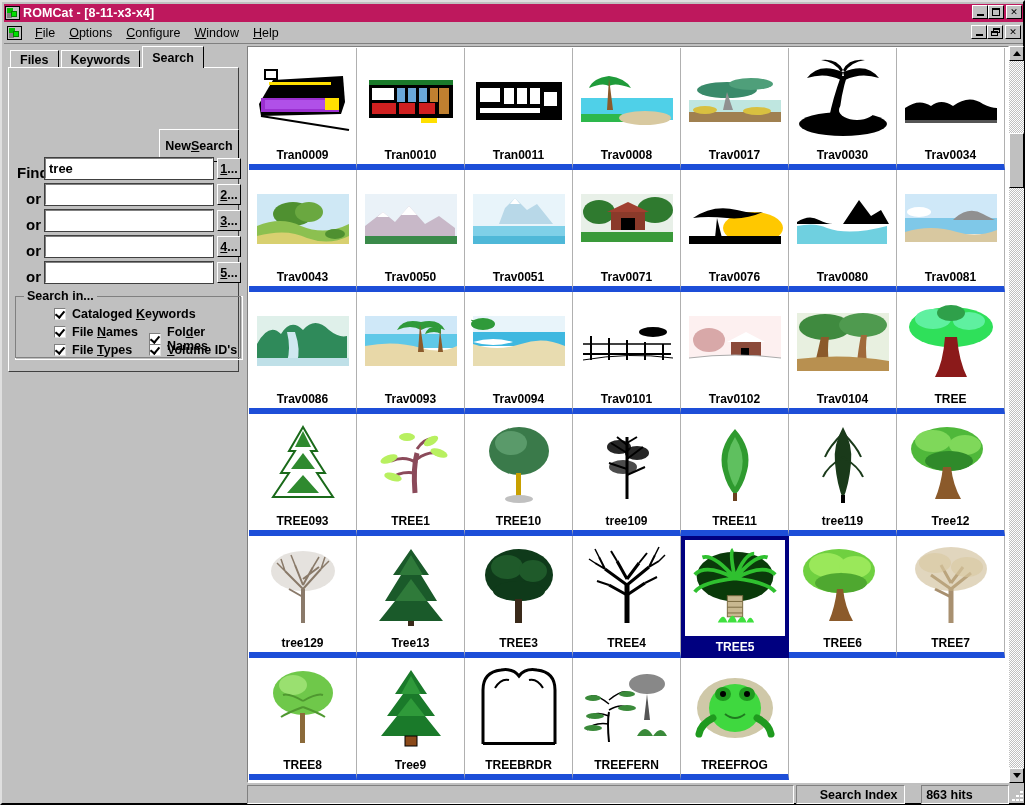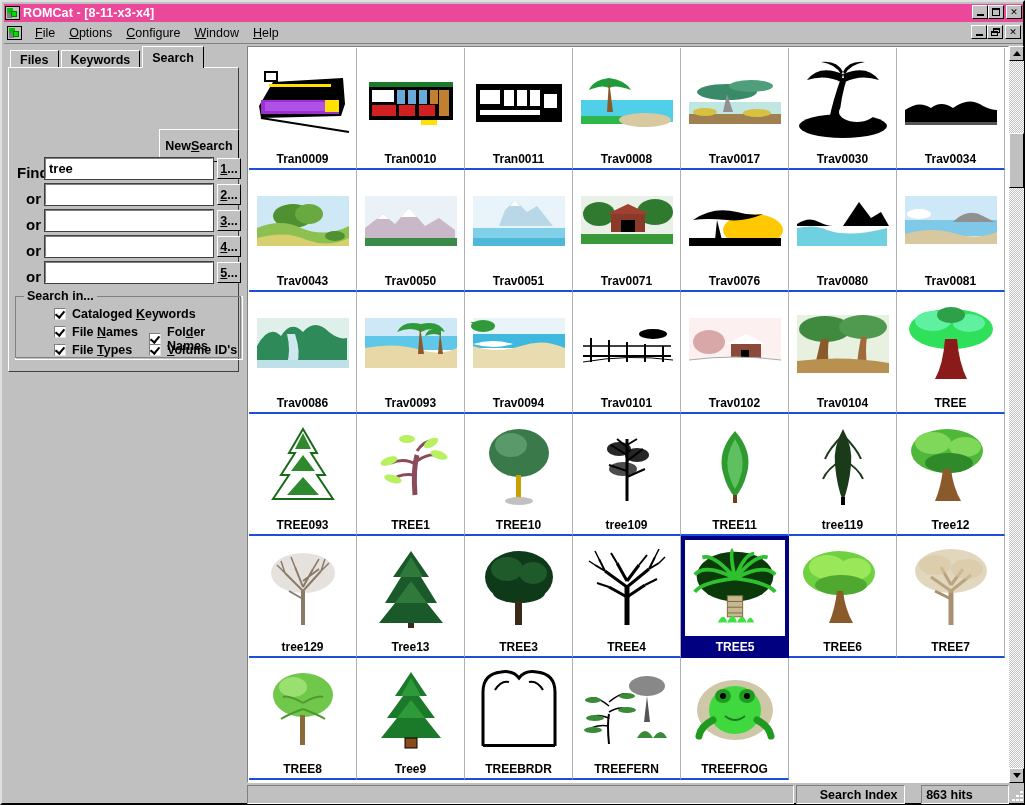--- a/index.html
+++ b/index.html
@@ -8,21 +8,21 @@
     font-family:"Liberation Sans",sans-serif;
     font-size:12px;
     background:#c0c0c0;
   }
 
   
   #app{position:absolute;left:0;top:0;width:1025px;height:805px;background:#c0c0c0;
        border-top:2px solid #dfdfdf;border-left:2px solid #dfdfdf;
        border-right:2px solid #000;border-bottom:2px solid #000;
        box-sizing:border-box;}
-  #titlebar{position:absolute;left:2px;top:2px;width:1019px;height:18px;background:#ec4899;color:#fff;
+  #titlebar{position:absolute;left:2px;top:2px;width:1019px;height:18px;background:#be185d;color:#fff;
             display:flex;align-items:center;}
   #titlebar .ttl{font-weight:bold;font-size:12.5px;margin-left:3px;letter-spacing:0.1px;}
   .winbtns{position:absolute;right:1px;top:1px;display:flex;gap:0px;}
   .wbtn{width:16px;height:14px;background:#c0c0c0;margin-left:0px;
         border-top:1px solid #ffffff;border-left:1px solid #ffffff;border-right:1px solid #000;border-bottom:1px solid #000;
         display:flex;align-items:center;justify-content:center;font-size:9px;line-height:1;color:#000;
         font-family:"Liberation Sans",sans-serif;box-sizing:border-box;}
   .wbtn.gap{margin-left:2px;}
   
   .appicon{width:15px;height:14px;position:relative;flex:none;margin-left:1px;}
@@ -83,21 +83,21 @@
   .flab{position:absolute;font-weight:bold;font-size:15px;}
 
   
   #rightwrap{position:absolute;left:245px;top:44px;width:777px;height:757px;background:#c0c0c0;}
   #gridframe{position:absolute;left:0px;top:0px;width:762px;height:737px;background:#fff;
              border-top:1px solid #808080;border-left:1px solid #808080;border-right:1px solid #ffffff;border-bottom:1px solid #ffffff;
              box-sizing:border-box;overflow:hidden;}
   #grid{position:absolute;left:1px;top:1px;width:757px;height:734px;display:grid;
         grid-template-columns:repeat(7,108px);grid-auto-rows:122px;}
   .cell{position:relative;box-sizing:border-box;background:#fff;
-        border-right:1px solid #b0b0b0;border-bottom:2px solid #1d4ed8;
+        border-right:1px solid #b0b0b0;border-bottom:6px solid #1d4ed8;
         display:flex;flex-direction:column;align-items:center;justify-content:flex-end;}
   .cell .thumb{position:absolute;left:4px;top:3px;right:4px;bottom:20px;display:flex;align-items:center;justify-content:center;overflow:hidden;}
   .cell .thumb svg{max-width:100%;max-height:100%;}
   .cell .cap{font-weight:bold;font-size:12px;color:#000;height:17px;line-height:17px;text-align:center;width:100%;
              white-space:nowrap;overflow:hidden;}
   .cell.sel{background:#000080;border:2px solid #000080;}
   .cell.sel .inner{position:absolute;left:2px;top:2px;right:2px;bottom:20px;background:#fff;}
   .cell.sel .thumb{left:6px;top:5px;right:6px;bottom:22px;}
   .cell.sel .cap{color:#ffffff;}
 

